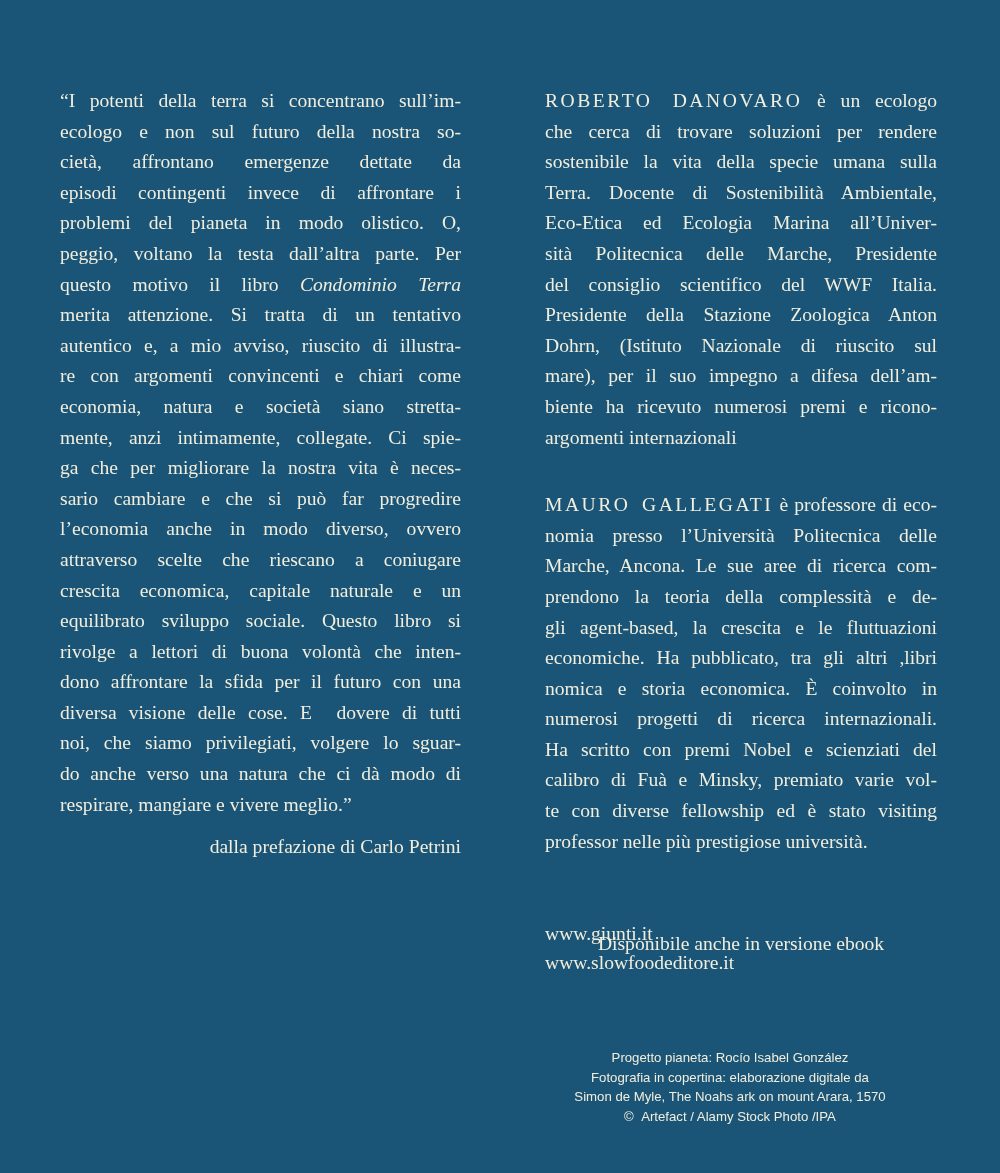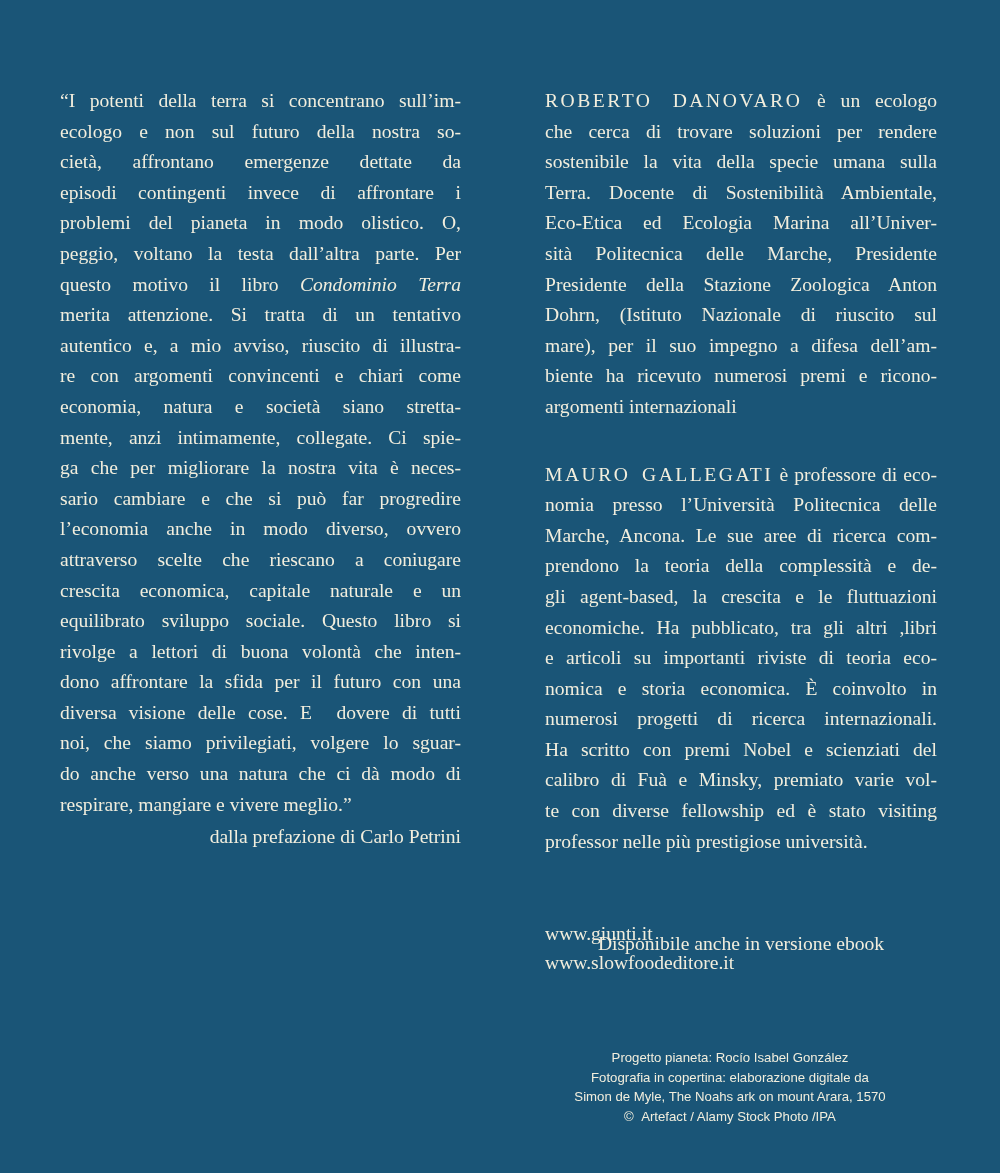--- a/index.html
+++ b/index.html
@@ -21,21 +21,21 @@
   .para .line:last-child{
     text-align-last:left;
   }
   i{font-style:italic;}
   .caps{letter-spacing:2.5px;word-spacing:3px;}
   #quote-col{left:60px;top:86px;width:401px;}
   #bio-col{left:545px;top:86px;width:392px;}
   .attribution{
     text-align:right;
     line-height:30.6px;
-    margin-top:2px;
+    margin-top:12px;
     font-size:19.6px;
   }
   .bio2{margin-top:37px;}
   .links{
     position:absolute;left:545px;top:920px;width:392px;
     text-align:left;font-size:19.6px;line-height:28.5px;
   }
   .ebook{
     position:absolute;left:545px;top:930px;width:392px;
     text-align:center;font-size:19.6px;line-height:28px;
@@ -88,34 +88,34 @@
   </div>
 
   <div id="bio-col" class="col">
     <div class="para bio1">
         <div class="line"><span class="caps">ROBERTO DANOVARO</span> è un ecologo</div>
         <div class="line">che cerca di trovare soluzioni per rendere</div>
         <div class="line">sostenibile la vita della specie umana sulla</div>
         <div class="line">Terra. Docente di Sostenibilità Ambientale,</div>
         <div class="line">Eco-Etica ed Ecologia Marina all’Univer-</div>
         <div class="line">sità Politecnica delle Marche, Presidente</div>
+        <div class="line">del consiglio scientifico del WWF Italia.</div>
         <div class="line">Presidente della Stazione Zoologica Anton</div>
         <div class="line">Dohrn, (Istituto Nazionale di riuscito sul</div>
         <div class="line">mare), per il suo impegno a difesa dell’am-</div>
         <div class="line">biente ha ricevuto numerosi premi e ricono-</div>
         <div class="line">argomenti internazionali</div>
       </div>
     <div class="para bio2">
         <div class="line"><span class="caps">MAURO GALLEGATI</span> è professore di eco-</div>
         <div class="line">nomia presso l’Università Politecnica delle</div>
         <div class="line">Marche, Ancona. Le sue aree di ricerca com-</div>
         <div class="line">prendono la teoria della complessità e de-</div>
         <div class="line">gli agent-based, la crescita e le fluttuazioni</div>
         <div class="line">economiche. Ha pubblicato, tra gli altri ,libri</div>
-        <div class="line">e articoli su importanti riviste di teoria eco-</div>
         <div class="line">nomica e storia economica. È coinvolto in</div>
         <div class="line">numerosi progetti di ricerca internazionali.</div>
         <div class="line">Ha scritto con premi Nobel e scienziati del</div>
         <div class="line">calibro di Fuà e Minsky, premiato varie vol-</div>
         <div class="line">te con diverse fellowship ed è stato visiting</div>
         <div class="line">professor nelle più prestigiose università.</div>
       </div>
   </div>
 
   <div class="links">

